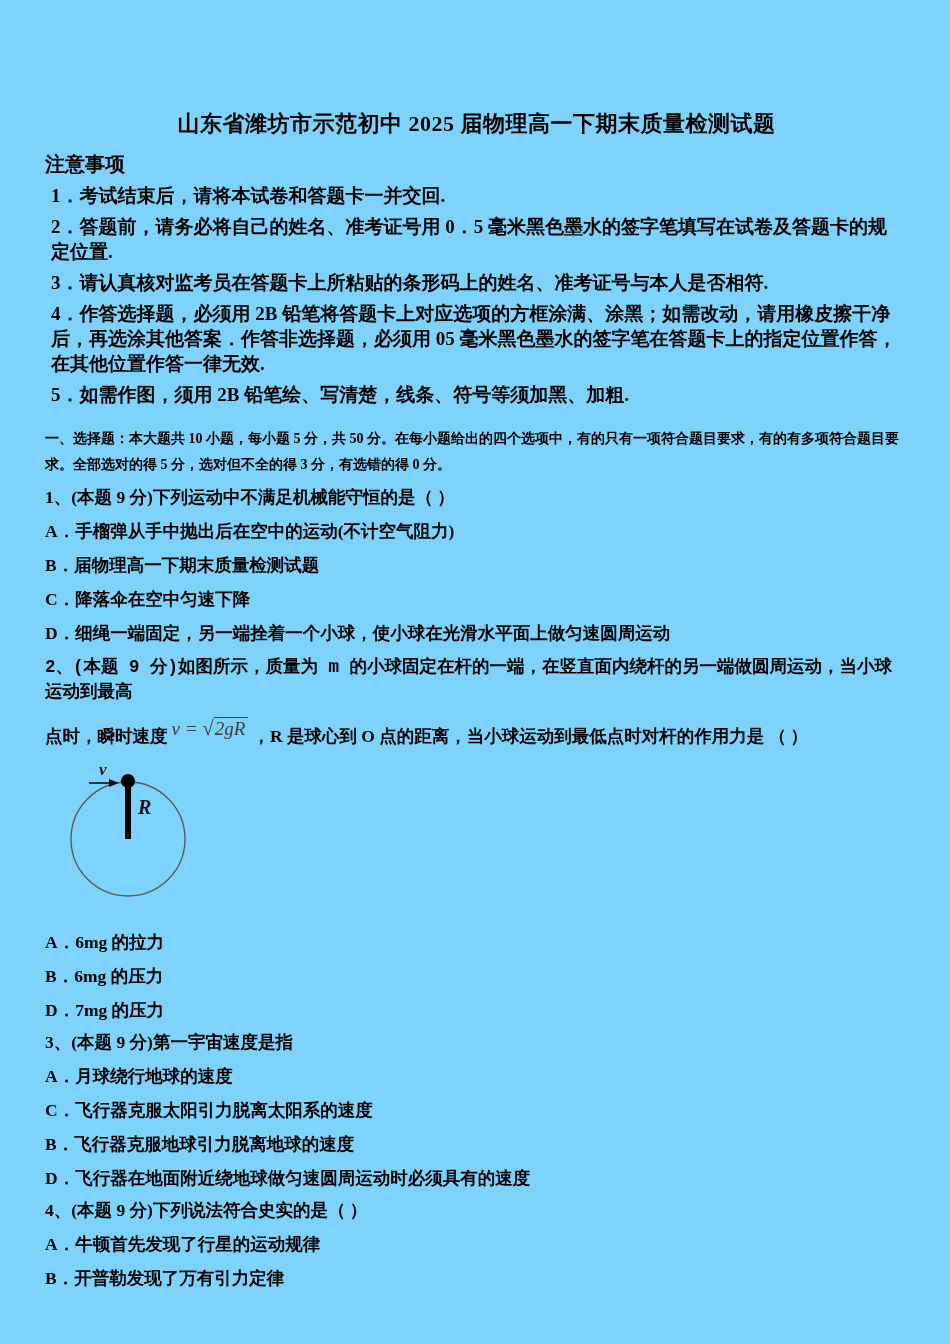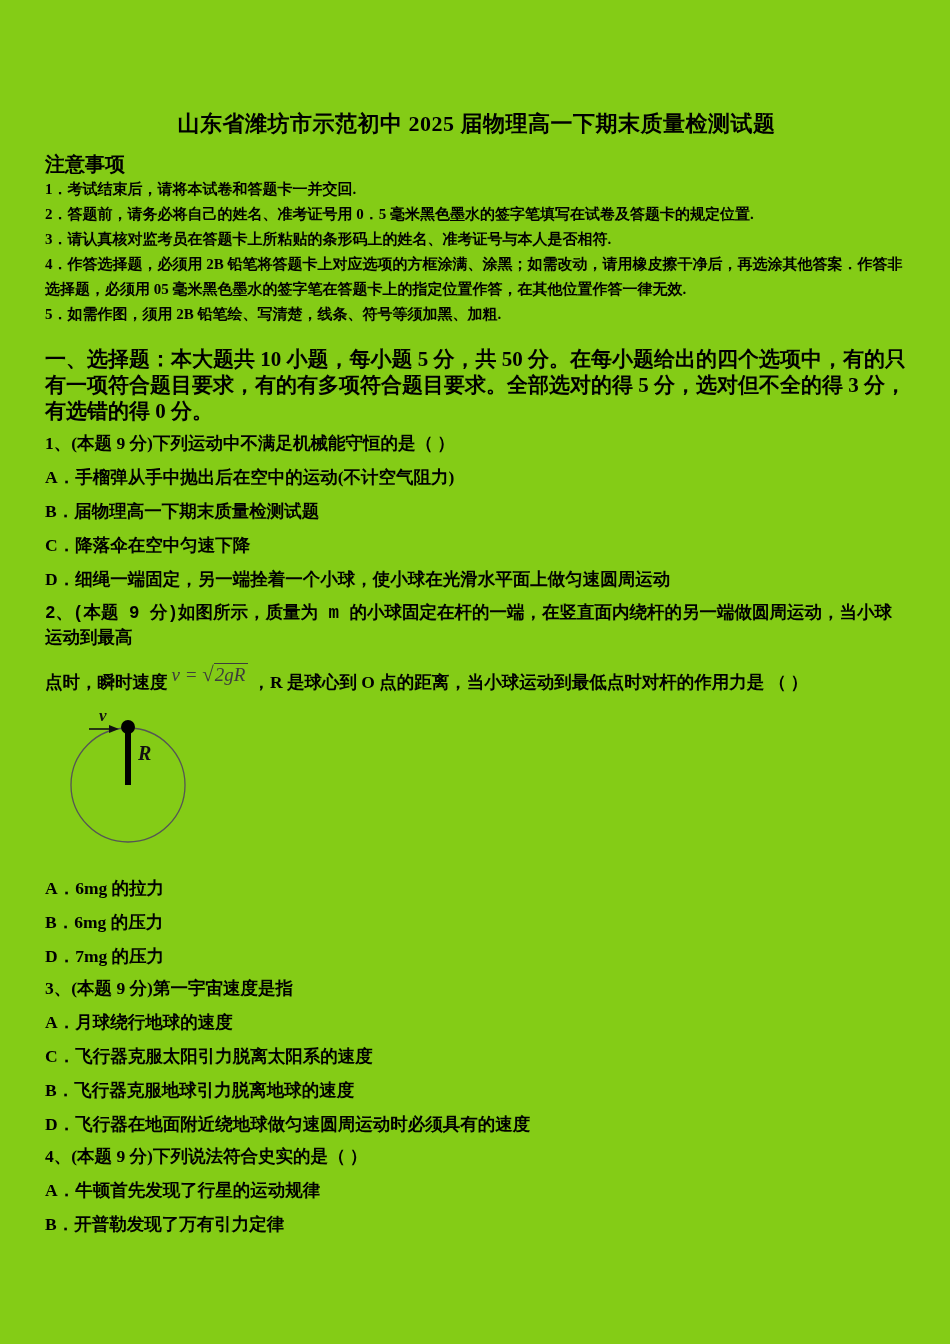--- a/index.html
+++ b/index.html
@@ -2,46 +2,46 @@
 <html><head>
 <meta charset="utf-8">
 <style>
   html, body { margin: 0; padding: 0; background: #ffffff; }
   .page {
     position: relative;
     width: 950px;
     height: 1344px;
     box-sizing: border-box;
     padding: 110px 42px 0 45px;
-    background: #84cc16;
+    background: #7dd3fc;
     font-family: "Liberation Serif", "DejaVu Serif", serif;
     font-weight: bold;
     color: #000000;
     overflow: hidden;
   }
   .title {
     font-size: 22px;
     line-height: 28px;
     text-align: center;
     letter-spacing: 0.5px;
     margin: 0;
   }
   .notice-heading {
     margin: 14px 0 0 0;
     font-size: 20px;
     line-height: 25px;
   }
   .notice-item {
-    margin: 0;
-    font-size: 15px;
+    margin: 6px;
+    font-size: 19px;
     line-height: 25px;
   }
   .section-intro {
     margin: 19px 0 0 0;
-    font-size: 21px;
+    font-size: 14px;
     line-height: 26px;
   }
   .q-stem {
     margin: 7px 0 0 0;
     font-size: 17.5px;
     line-height: 25px;
   }
   .q-option {
     margin: 9px 0 0 0;
     font-size: 17.5px;

